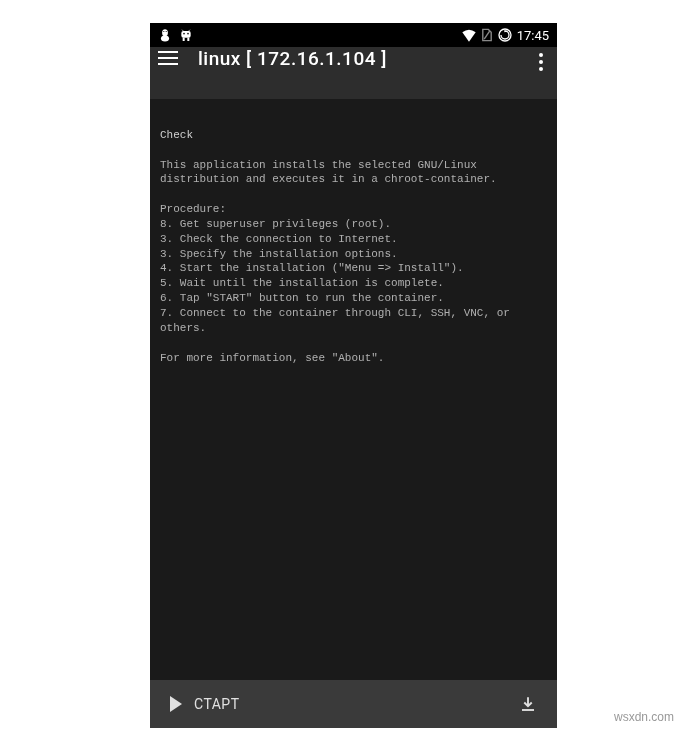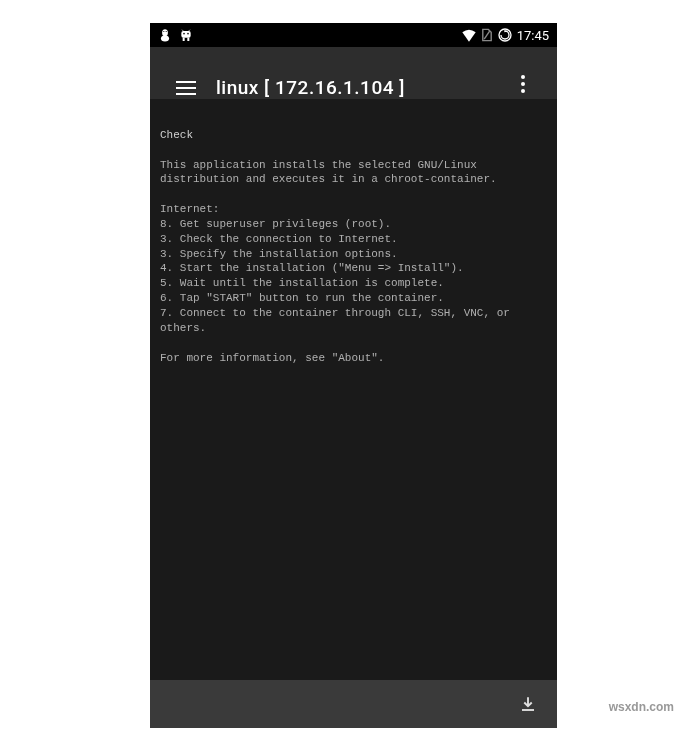--- a/index.html
+++ b/index.html
@@ -30,22 +30,22 @@
       font-size: 13px;
     }
     .statusbar-left { display: flex; gap: 6px; align-items: center; }
     .statusbar-right { margin-left: auto; display: flex; gap: 4px; align-items: center; }
     .penguin { width: 14px; height: 16px; }
     .robot { width: 16px; height: 16px; }
     .appbar {
       height: 52px;
       background: #2d2d2d;
       display: flex;
-      align-items: flex-end;
-      padding: 0 26px;
+      align-items: flex-start;
+      padding: 0 8px;
       gap: 18px;
     }
     .hamburger { width: 22px; height: 22px; display:flex; flex-direction:column; justify-content:center; gap:4px;}
     .hamburger span { display:block; height:2px; background:#fff; width:20px;}
     .app-title { color:#fff; font-size:19px; font-weight:500; letter-spacing:0.5px;}
     .more-vert { margin-left:auto; display:flex; flex-direction:column; gap:3px; padding:6px;}
     .more-vert span { width:4px; height:4px; background:#fff; border-radius:50%;}
     .content {
       flex:1;
       background:#1a1a1a;
@@ -73,25 +73,24 @@
       gap:10px;
       padding: 0 18px;
       height:100%;
       font-size:14px;
       letter-spacing:0.5px;
     }
     .btn-dl { margin-left:auto; padding:0 20px;}
     .watermark {
       position:absolute;
       right:6px;
-      bottom:36px;
+      bottom:26px;
       font-size:12px;
       color:#999;
       font-family: Arial, sans-serif;
-      font-weight: bold;
     }
     svg { display:block; }
   </style>
 </head>
 <body>
 
 <div class="phone">
 
   <div class="statusbar">
     <div class="statusbar-left">
@@ -151,34 +150,42 @@
         <span></span>
     </div>
   </div>
 
   <div class="content">
     <div class="term">
 <span class="term-title">Check</span>
 
 <span>This application installs the selected GNU/Linux distribution and executes it in a chroot-container.</span>
 
-<span>Internet:</span>
+<span>Procedure:</span>
 <span>8. Get superuser privileges (root).</span>
 <span>3. Check the connection to Internet.</span>
 <span>3. Specify the installation options.</span>
 <span>4. Start the installation ("Menu =&gt; Install").</span>
 <span>5. Wait until the installation is complete.</span>
 <span>6. Tap "START" button to run the container.</span>
 <span>7. Connect to the container through CLI, SSH, VNC, or others.</span>
 
 <span>For more information, see "About".</span>
 </div>
   </div>
 
   <div class="bottombar">
+    <div class="btn">
+      <span>
+        <svg width="16" height="18" viewBox="0 0 16 18">
+            <path d="M2 1 L14 9 L2 17 Z" fill="#e0e0e0"></path>
+          </svg>
+      </span>
+      <span>СТАРТ</span>
+    </div>
     <div class="btn btn-dl">
       <span>
         <svg width="18" height="18" viewBox="0 0 24 24">
             <path d="M12 3 L12 14 M7 10 L12 15 L17 10" stroke="#e0e0e0" stroke-width="2.5" fill="none"></path>
             <line x1="4" y1="20" x2="20" y2="20" stroke="#e0e0e0" stroke-width="2.5"></line>
           </svg>
       </span>
     </div>
   </div>
 

